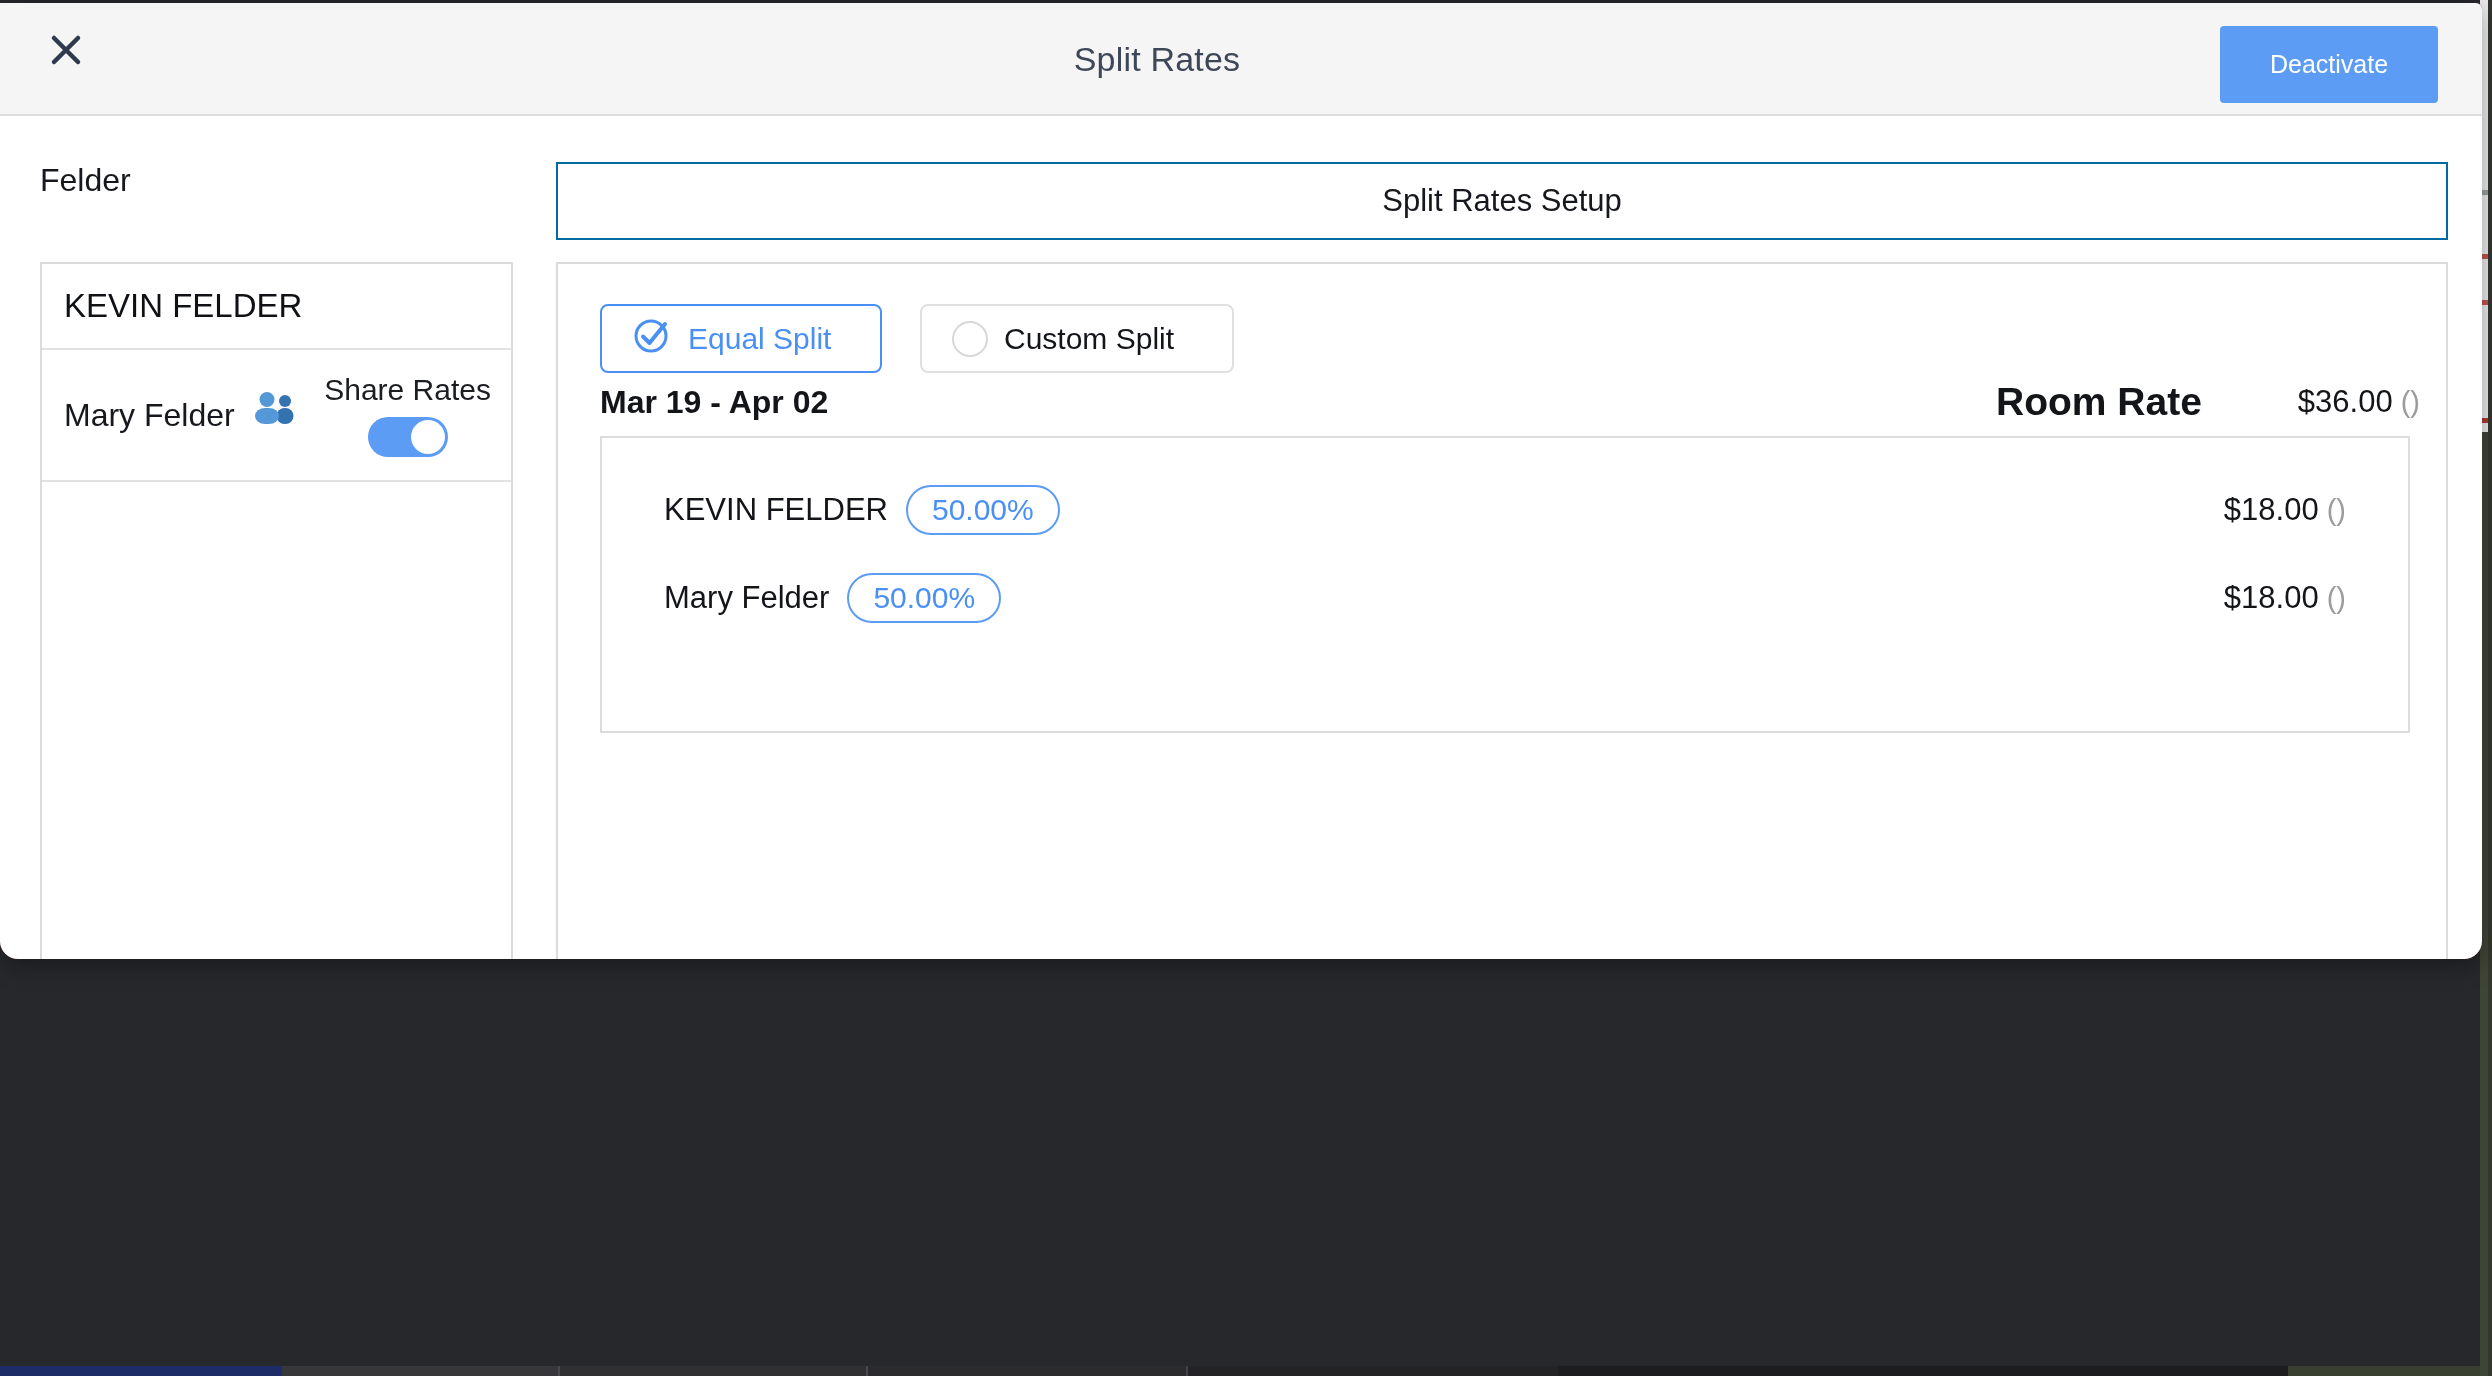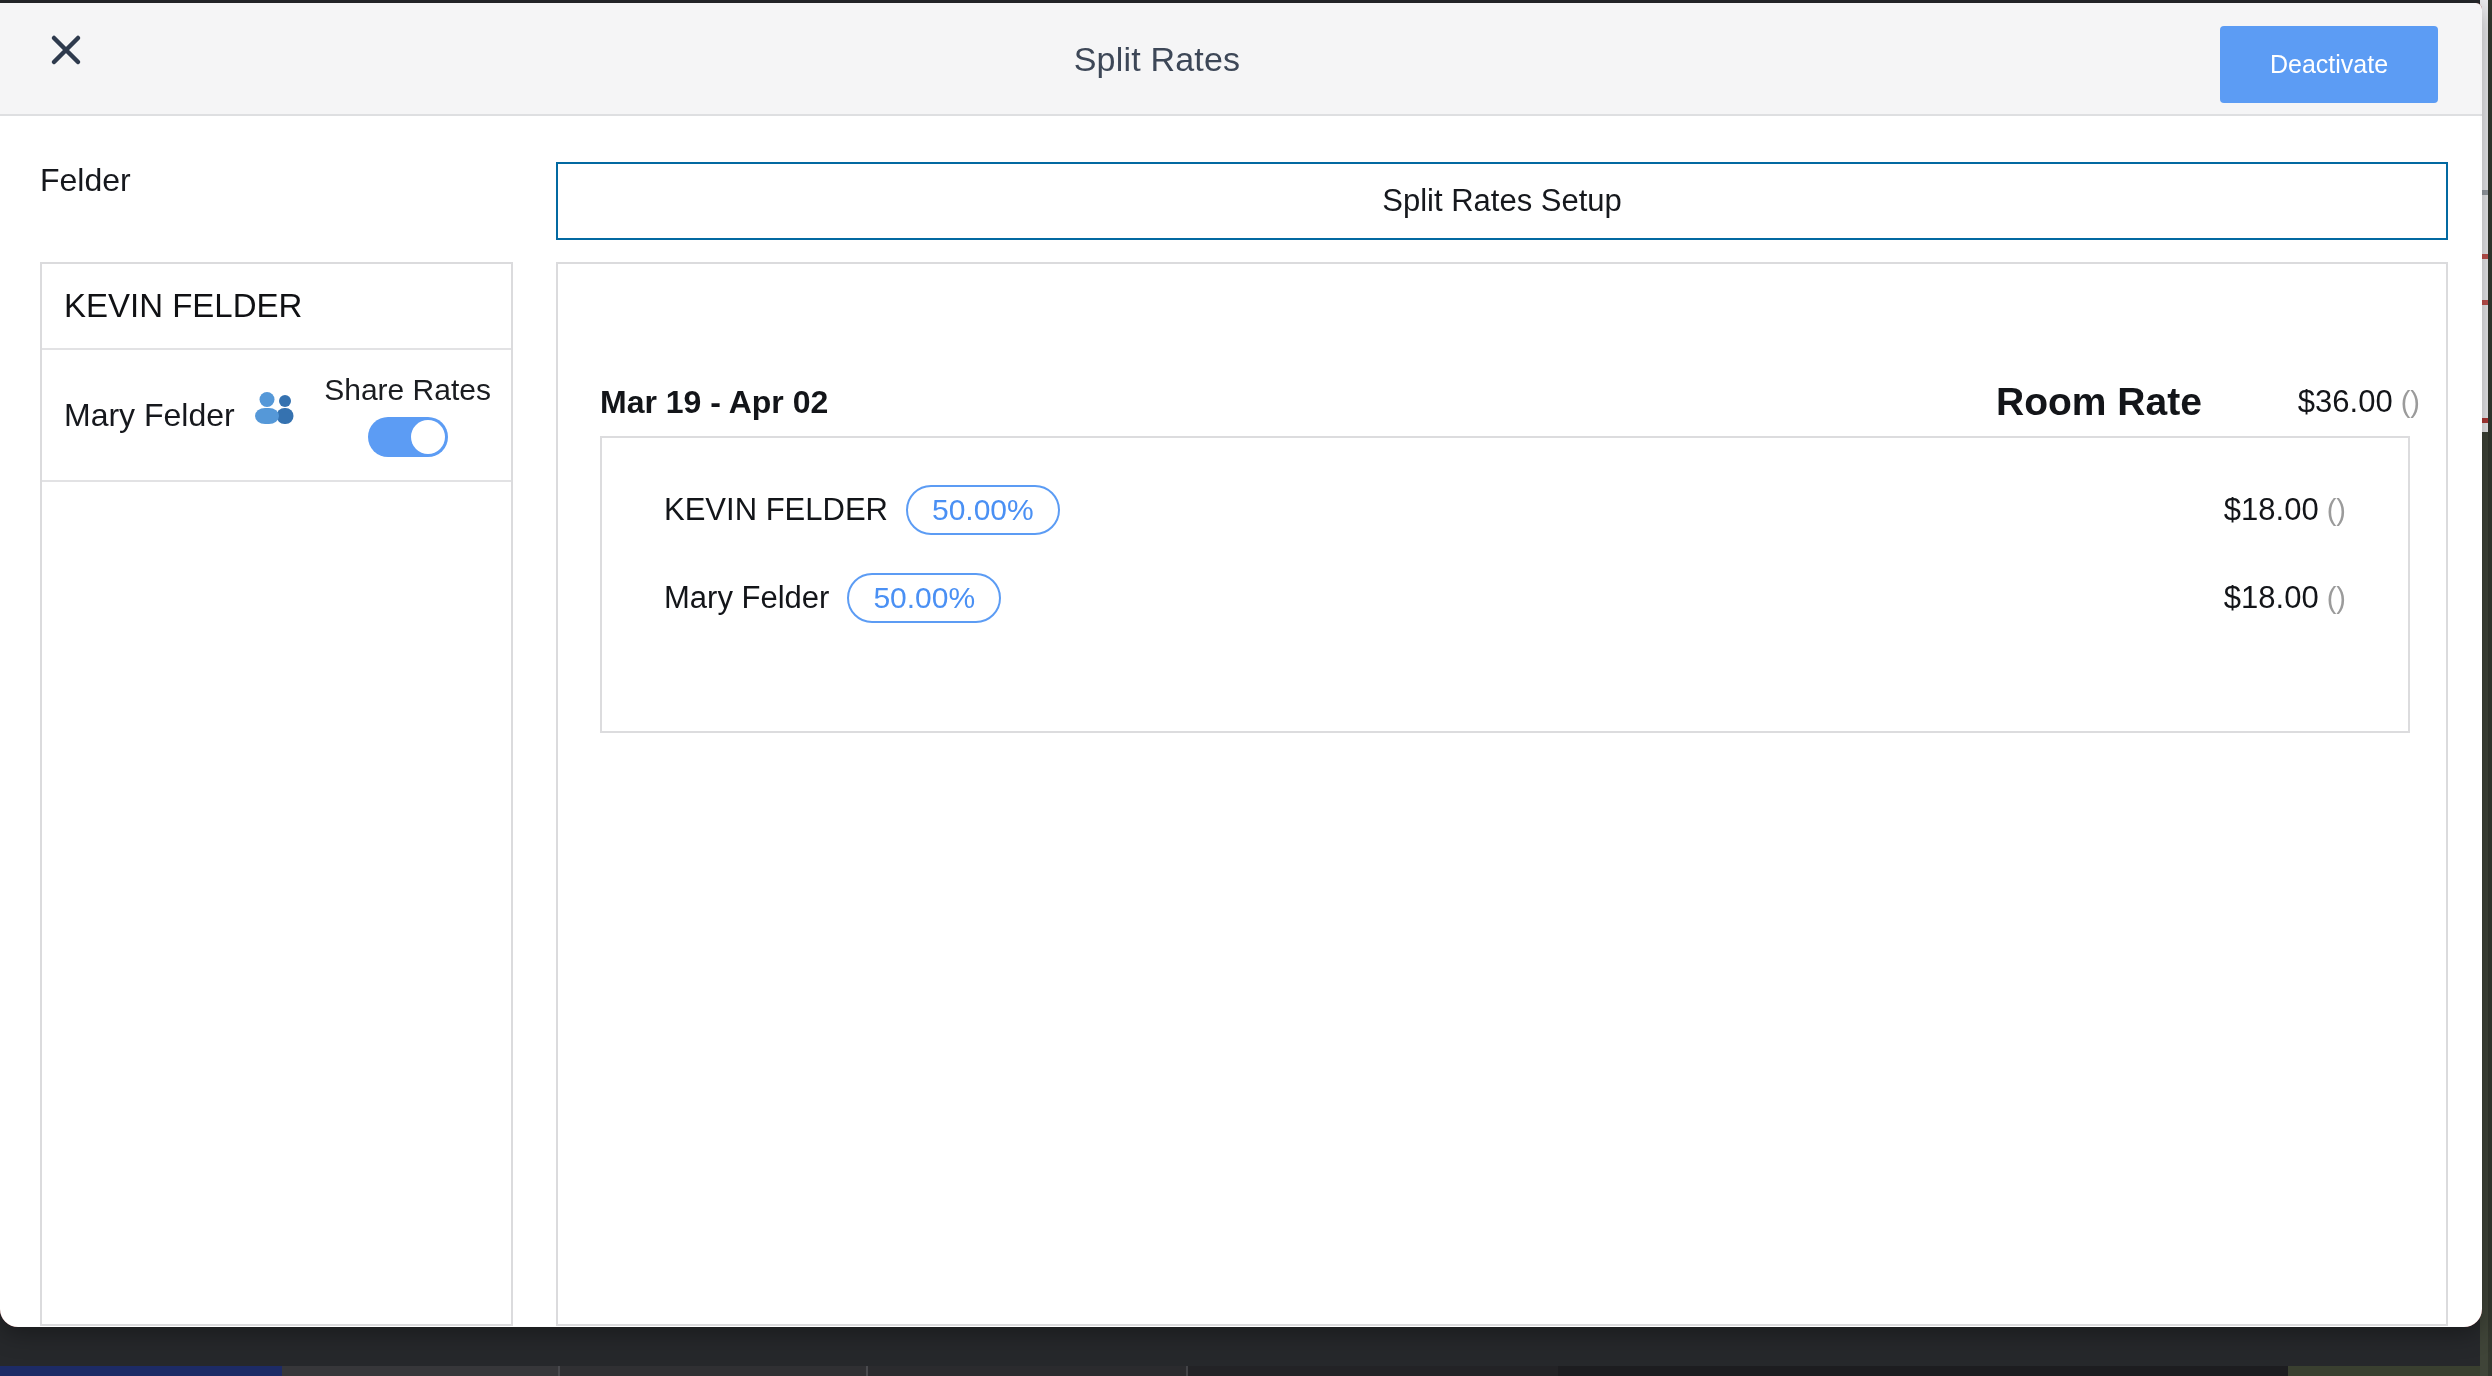--- a/index.html
+++ b/index.html
@@ -26,21 +26,21 @@
   .bg-right-sliver .sliver-top   { position:absolute; top:0; left:0; width:8px; height:118px; background:#ededef; }
   .bg-right-sliver .sliver-page  { position:absolute; top:118px; left:0; width:8px; height:314px; background:#ededef; }
   .dash { position:absolute; left:0; width:8px; height:5px; }
   .dash.gray { background:#9aa0a6; top:72px; }
   .dash.red1 { background:#c4534f; top:136px; }
   .dash.red2 { background:#c4534f; top:182px; }
   .dash.red3 { background:#b03a36; top:300px; }
 
   
   .modal {
-    position:absolute; left:0; top:3px; width:2482px; height:1324px;
+    position:absolute; left:0; top:3px; width:2482px; height:956px;
     background:#7f1d1d;
     border-radius:0 6px 18px 18px;
     box-shadow:0 6px 24px rgba(0,0,0,.35);
     overflow:hidden;
   }
 
   .modal-header {
     position:relative; height:113px;
     background:#f5f5f6;
     border-bottom:2px solid #dedfe1;
@@ -212,20 +212,35 @@
         </div>
       </div>
     </div>
 
     <div class="setup-header-box">
       <span>Split Rates Setup</span>
     </div>
 
     <div class="main-panel">
 
+      <div class="split-mode-row">
+        <button class="mode-btn selected">
+          <span>
+            <svg width="40" height="40" viewBox="0 0 40 40">
+              <circle cx="19" cy="21" r="15" stroke="#4a90f4" stroke-width="3" fill="none"></circle>
+              <path d="M11 21.5 L17.5 28 L33 9" stroke="#4a90f4" stroke-width="4" fill="none" stroke-linecap="round" stroke-linejoin="round"></path>
+            </svg>
+          </span>
+          <span>Equal Split</span>
+        </button>
+        <button class="mode-btn unselected">
+          <span class="radio-circle"></span>
+          <span>Custom Split</span>
+        </button>
+      </div>
 
       <div class="date-rate-row">
         <span class="date-range">Mar 19 - Apr 02</span>
         <span class="room-rate-label">Room Rate</span>
         <span class="room-rate-amount">$36.00</span>
         <span class="paren">()</span>
       </div>
 
       <div class="split-box">
 

